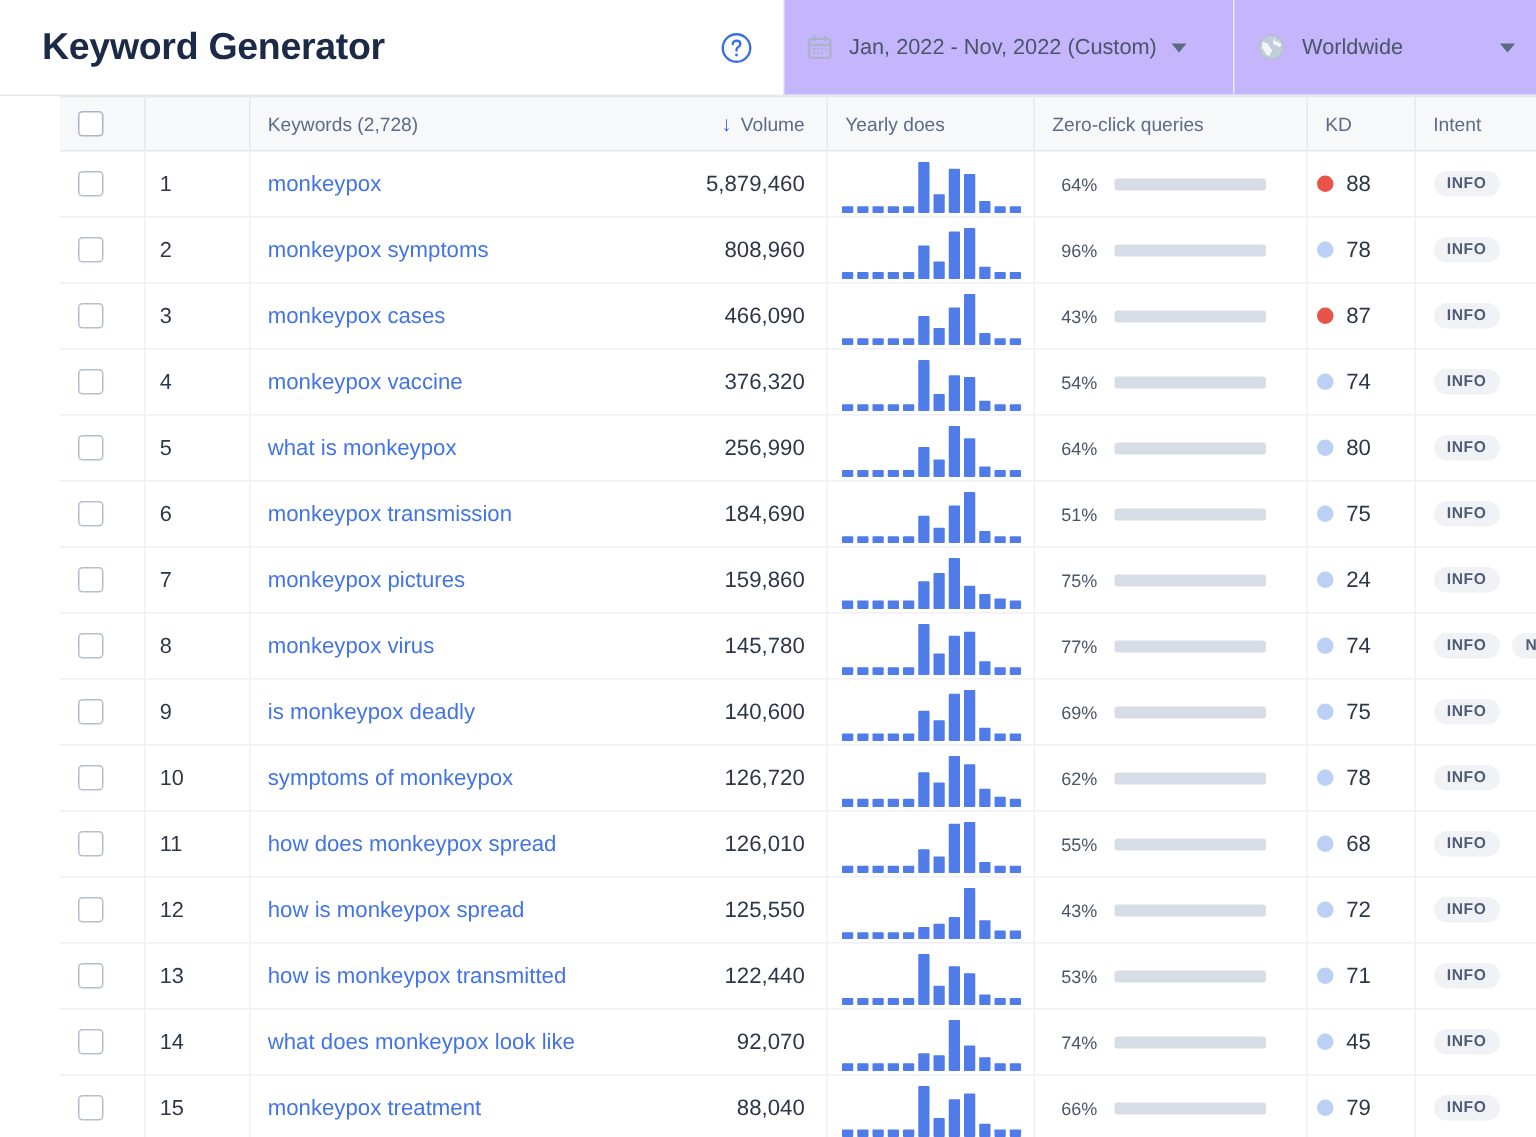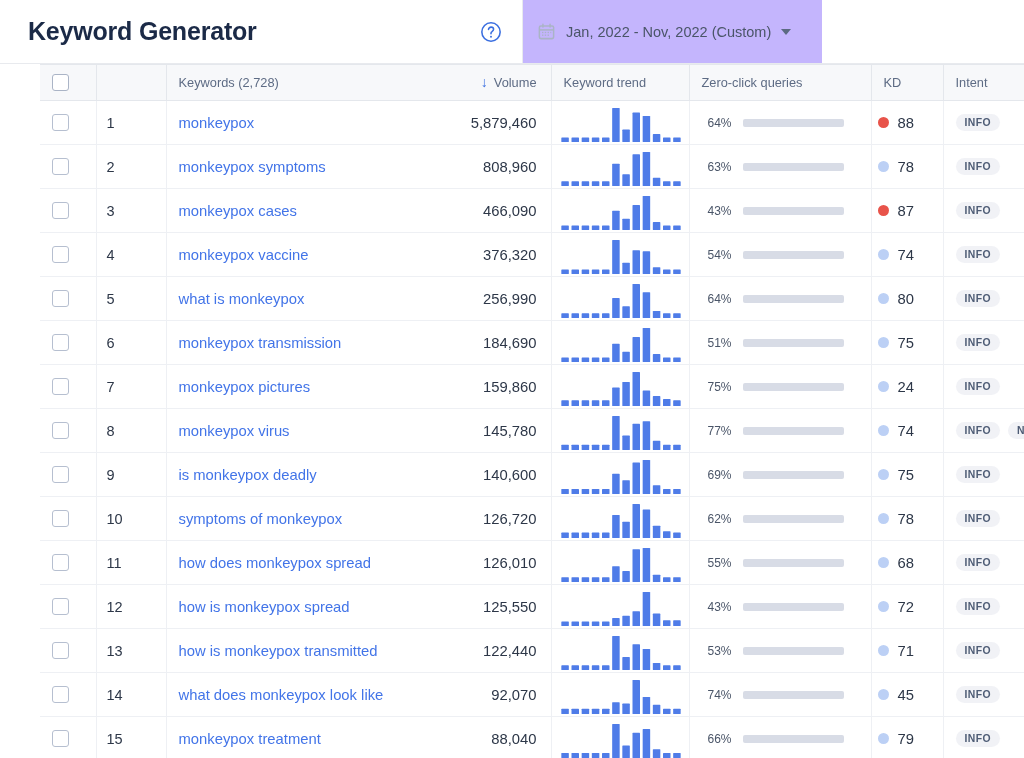--- a/index.html
+++ b/index.html
@@ -199,20 +199,30 @@
           <rect x="16.8" y="12.4" width="1.2" height="1.7"></rect>
         <rect x="6.3" y="15.8" width="1.8" height="1.7"></rect>
           <rect x="9.8" y="15.8" width="1.8" height="1.7"></rect>
         <rect x="13.3" y="15.8" width="1.8" height="1.7"></rect>
       </g>
     </svg>
     <span class="hdr-label">Jan, 2022 - Nov, 2022 (Custom)</span>
     <span class="caret"></span>
   </div>
 
+  <div class="hdr-control geo">
+    <svg class="globe-icon" viewBox="0 0 24 24">
+      <circle cx="12" cy="12" r="9.2" fill="#c3ccda"></circle>
+      <path d="M5.4 7.8c1.6.2 2.3 1.3 3.4 1.2 1.1-.1.6 1.4 1.6 1.9 1 .5.3 2 1.5 2.2 1.2.2.8 2 .1 2.6-.7.6-.4 2.3-1.4 2.7-1 .4-2.9-1.1-3.3-2.6-.4-1.5-2.2-2.1-2.2-3.6 0-1.5.3-3.6.3-4.4z" fill="#f4f6f9"></path>
+      <path d="M15.6 4.4c-.4 1-1.5 1.3-1.1 2.3.4 1 2 .7 2.7 1.4.7.7 2 .3 2.4 1.4.4 1.1-.5 2.4-1.7 2.3-1.2-.1-1.4-1.6-2.6-1.5-1.2.1-2.2-.9-1.8-1.9.4-1-.2-2.1.5-2.9.3-.4.9-.8 1.6-1.1z" fill="#f4f6f9"></path>
+      <circle cx="12" cy="12" r="9.2" fill="none" stroke="#b3bdcd" stroke-width="1"></circle>
+    </svg>
+    <span class="hdr-label">Worldwide</span>
+    <span class="caret push-right"></span>
+  </div>
 </div>
 
 <div class="table-area">
   <table class="kw">
     <colgroup>
       <col class="c-check">
         <col class="c-check2">
         <col class="c-num">
         <col class="c-kw">
       <col class="c-vol">
@@ -228,21 +238,21 @@
           <span class="cbx hdr"></span>
         </th>
         <th class="sep"></th>
         <th class="sep">Keywords (2,728)</th>
         <th class="vol-h">
           <span class="vol-head-inner">
             <span class="sort-arrow">↓</span>
             <span>Volume</span>
           </span>
         </th>
-        <th class="sep">Keyword trend</th>
+        <th class="sep">Yearly does</th>
         <th class="sep">Zero-click queries</th>
         <th class="sep">KD</th>
         <th class="sep">Intent</th>
       </tr>
     </thead>
     <tbody id="tbody">
         <tr>
           <td class="rail-cell"></td>
           <td>
             <span class="cbx"></span>
@@ -303,21 +313,21 @@
               <rect x="62.33" y="26.28" width="7.5" height="11.72" fill="#4f7ce8" rx="0.6"></rect>
               <rect x="72.50" y="6.34" width="7.5" height="31.66" fill="#4f7ce8" rx="0.6"></rect>
               <rect x="82.67" y="4.00" width="7.5" height="34.00" fill="#4f7ce8" rx="0.6"></rect>
               <rect x="92.83" y="29.79" width="7.5" height="8.21" fill="#4f7ce8" rx="0.6"></rect>
               <rect x="103.00" y="33.31" width="7.5" height="4.69" fill="#4f7ce8" rx="0.6"></rect>
               <rect x="113.17" y="33.31" width="7.5" height="4.69" fill="#4f7ce8" rx="0.6"></rect>
             </svg>
           </td>
           <td class="zero sep">
             <div class="zc-wrap">
-              <span class="zc-pct">63%</span>
+              <span class="zc-pct">96%</span>
               <span class="zc-track"><span class="zc-fill" style="width:63%"></span></span>
             </div>
           </td>
           <td class="kd sep">
             <div class="kd-wrap">
               <span class="kd-dot" style="background:#bcd0f5"></span>
               <span class="kd-val">78</span>
             </div>
           </td>
           <td class="intent sep">

